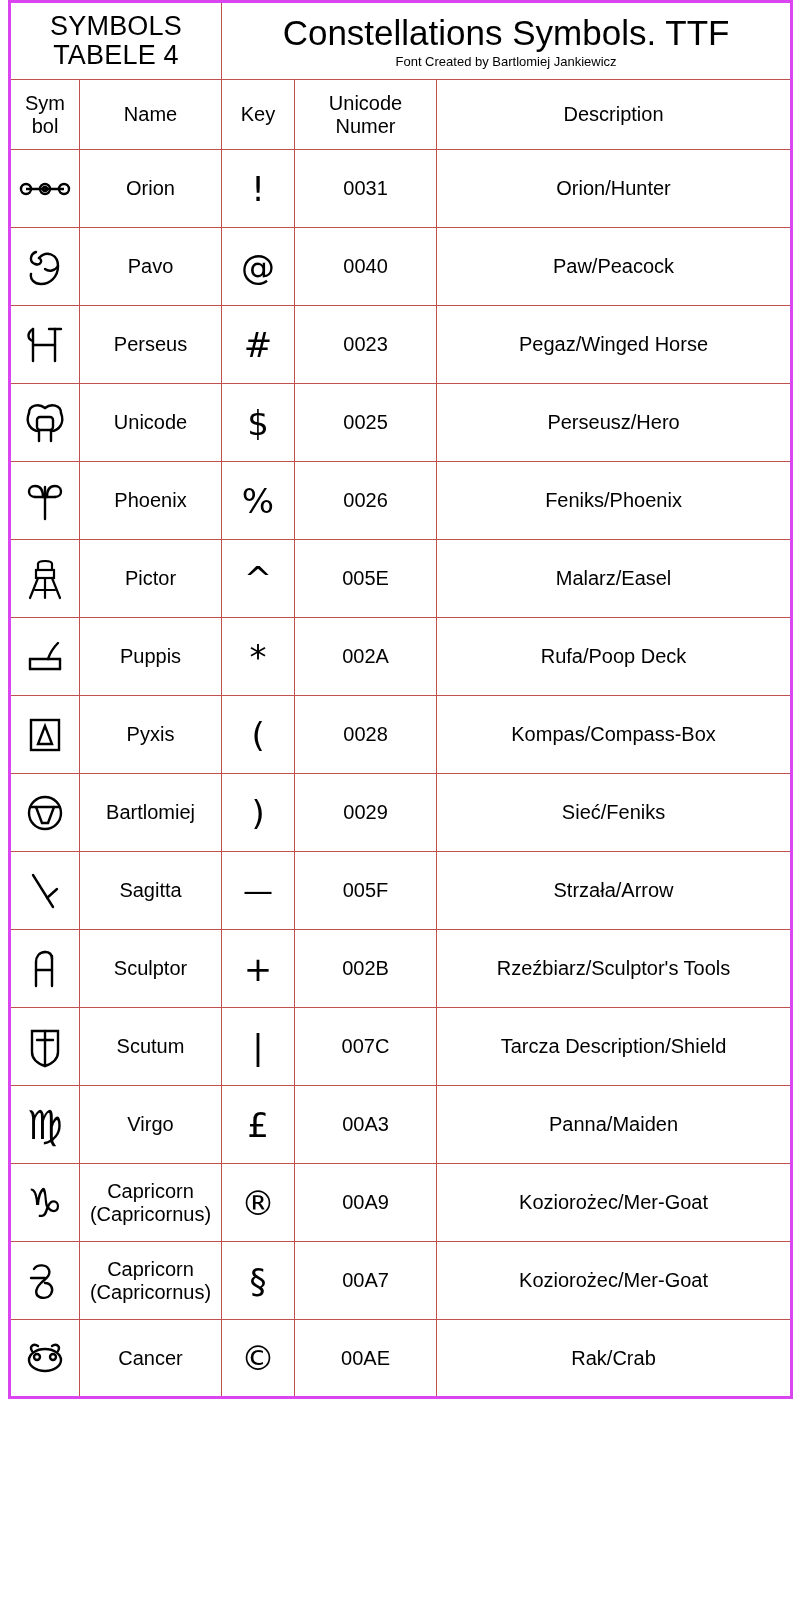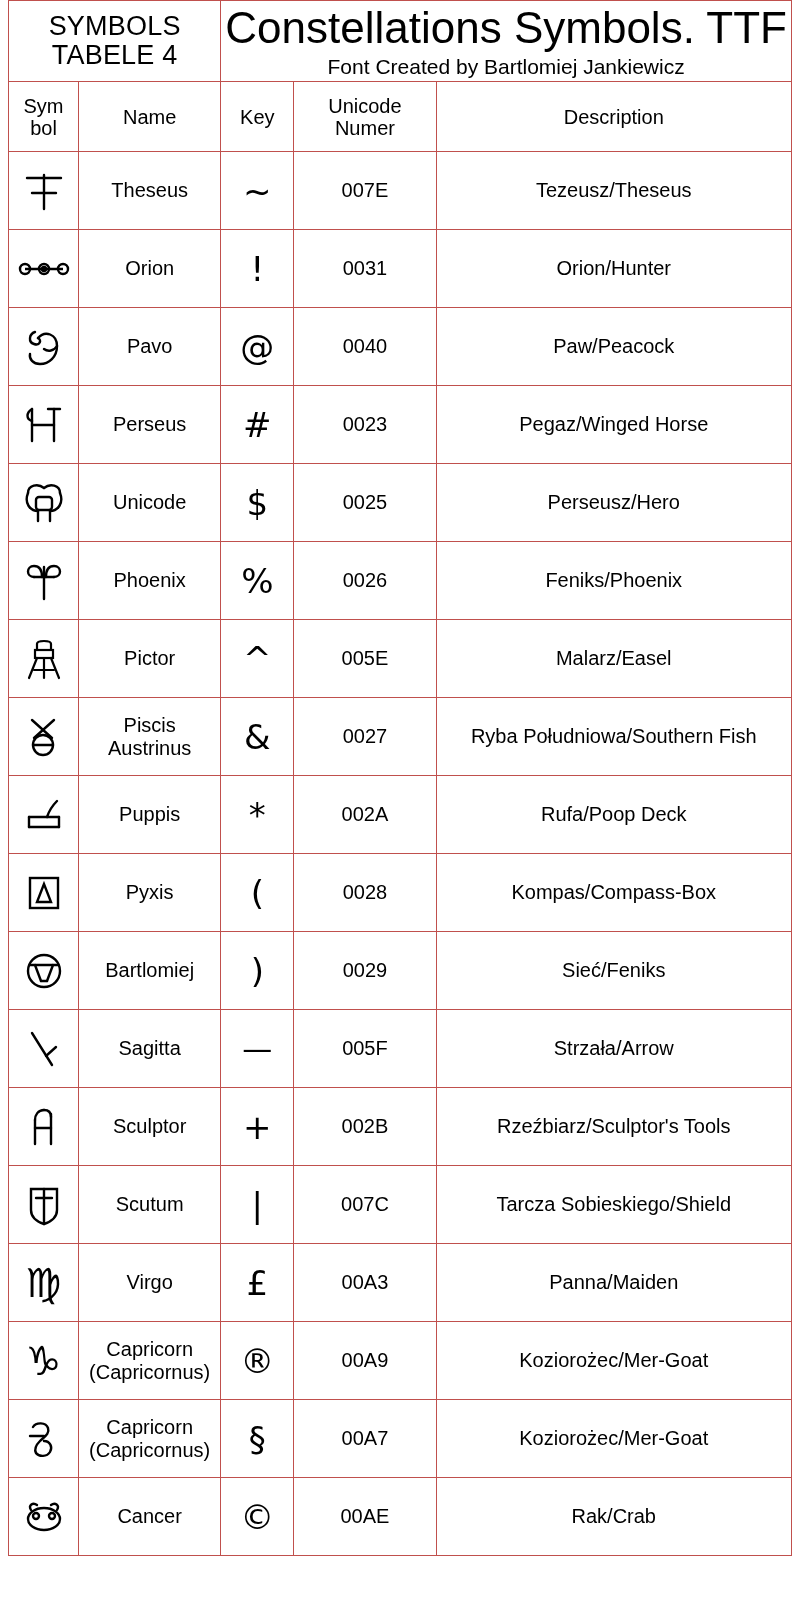--- a/index.html
+++ b/index.html
@@ -14,21 +14,21 @@
   }
   .page {
     width: 784px;
     margin: 0 auto;
     box-sizing: border-box;
   }
   table.sheet {
     width: 784px;
     border-collapse: collapse;
     table-layout: fixed;
-    border: 1px solid #d946ef;
+    border: 3px solid #d946ef;
   }
   table.sheet td {
     border: 1px solid #c0504d;
     text-align: center;
     vertical-align: middle;
     padding: 2px 4px;
     box-sizing: border-box;
   }
   
   col.c-symbol { width: 70px; }
@@ -42,26 +42,26 @@
     height: 78px;
     font-size: 27px;
     line-height: 1.08;
     letter-spacing: 0.2px;
   }
   .hdr-right {
     height: 78px;
     padding: 0 6px 4px 6px;
   }
   .hdr-title {
-    font-size: 44px;
+    font-size: 35px;
     line-height: 1.12;
     white-space: nowrap;
   }
   .hdr-sub {
-    font-size: 21px;
+    font-size: 13px;
     line-height: 1.2;
     margin-top: 2px;
   }
 
   
   .colhead td {
     height: 70px;
     font-size: 20px;
     line-height: 1.12;
   }
@@ -112,35 +112,20 @@
       </td>
       <td>Name</td>
       <td>Key</td>
       <td>
         <div>Unicode</div>
         <div>Numer</div>
       </td>
       <td>Description</td>
     </tr>
 
-    <tr>
-      <td class="cell-sym">
-        <svg width="46" height="44" viewBox="0 0 46 44">
-              <g stroke="#000" stroke-width="2.4" fill="none" stroke-linecap="round">
-          <line x1="6" y1="9" x2="40" y2="9"></line>
-                <line x1="23" y1="6" x2="23" y2="40"></line>
-                <line x1="11" y1="24" x2="35" y2="24"></line>
-        </g>
-            </svg>
-      </td>
-      <td class="cell-name">Theseus</td>
-      <td class="cell-key">~</td>
-      <td class="cell-uni">007E</td>
-      <td class="cell-desc">Tezeusz/Theseus</td>
-    </tr>
 
     <tr>
       <td class="cell-sym">
         <svg width="52" height="30" viewBox="0 0 52 30">
               <g stroke="#000" stroke-width="2.4" fill="none">
           <line x1="7" y1="15" x2="45" y2="15"></line>
           <circle cx="7" cy="15" r="5"></circle>
                 <circle cx="26" cy="15" r="5"></circle>
                 <circle cx="45" cy="15" r="5"></circle>
           <circle cx="26" cy="15" r="2" fill="#000"></circle>
@@ -237,39 +222,20 @@
           <line x1="13" y1="34" x2="33" y2="34"></line>
         </g>
             </svg>
       </td>
       <td class="cell-name">Pictor</td>
       <td class="cell-key">^</td>
       <td class="cell-uni">005E</td>
       <td class="cell-desc">Malarz/Easel</td>
     </tr>
 
-    <tr>
-      <td class="cell-sym">
-        <svg width="44" height="46" viewBox="0 0 44 46">
-              <g stroke="#000" stroke-width="2.4" fill="none" stroke-linecap="round">
-          <line x1="10" y1="6" x2="30" y2="24"></line>
-          <line x1="32" y1="6" x2="12" y2="24"></line>
-          <circle cx="21" cy="31" r="10"></circle>
-          <line x1="11" y1="31" x2="31" y2="31"></line>
-        </g>
-            </svg>
-      </td>
-      <td class="cell-name">
-        <div>Piscis</div>
-        <div>Austrinus</div>
-      </td>
-      <td class="cell-key">&amp;</td>
-      <td class="cell-uni">0027</td>
-      <td class="cell-desc">Ryba Południowa/Southern Fish</td>
-    </tr>
 
     <tr>
       <td class="cell-sym">
         <svg width="50" height="44" viewBox="0 0 50 44">
               <g stroke="#000" stroke-width="2.4" fill="none" stroke-linecap="round">
           <path d="M38 8 C34 12 30 18 28 24"></path>
           <line x1="10" y1="24" x2="40" y2="24"></line>
           <line x1="10" y1="24" x2="10" y2="34"></line>
           <line x1="10" y1="34" x2="40" y2="34"></line>
           <line x1="40" y1="24" x2="40" y2="34"></line>
@@ -354,21 +320,21 @@
               <g stroke="#000" stroke-width="2.4" fill="none" stroke-linecap="round">
           <path d="M8 7 L34 7 L34 28 C34 36 27 40 21 42 C15 40 8 36 8 28 Z"></path>
           <line x1="21" y1="7" x2="21" y2="42"></line>
           <line x1="13" y1="16" x2="29" y2="16"></line>
         </g>
             </svg>
       </td>
       <td class="cell-name">Scutum</td>
       <td class="cell-key">|</td>
       <td class="cell-uni">007C</td>
-      <td class="cell-desc">Tarcza Sobieskiego/Shield</td>
+      <td class="cell-desc">Tarcza Description/Shield</td>
     </tr>
 
     <tr>
       <td class="cell-sym">
         <span class="glyph" style="font-size:40px;font-family:'DejaVu Sans',sans-serif;">♍</span>
       </td>
       <td class="cell-name">Virgo</td>
       <td class="cell-key">£</td>
       <td class="cell-uni">00A3</td>
       <td class="cell-desc">Panna/Maiden</td>

